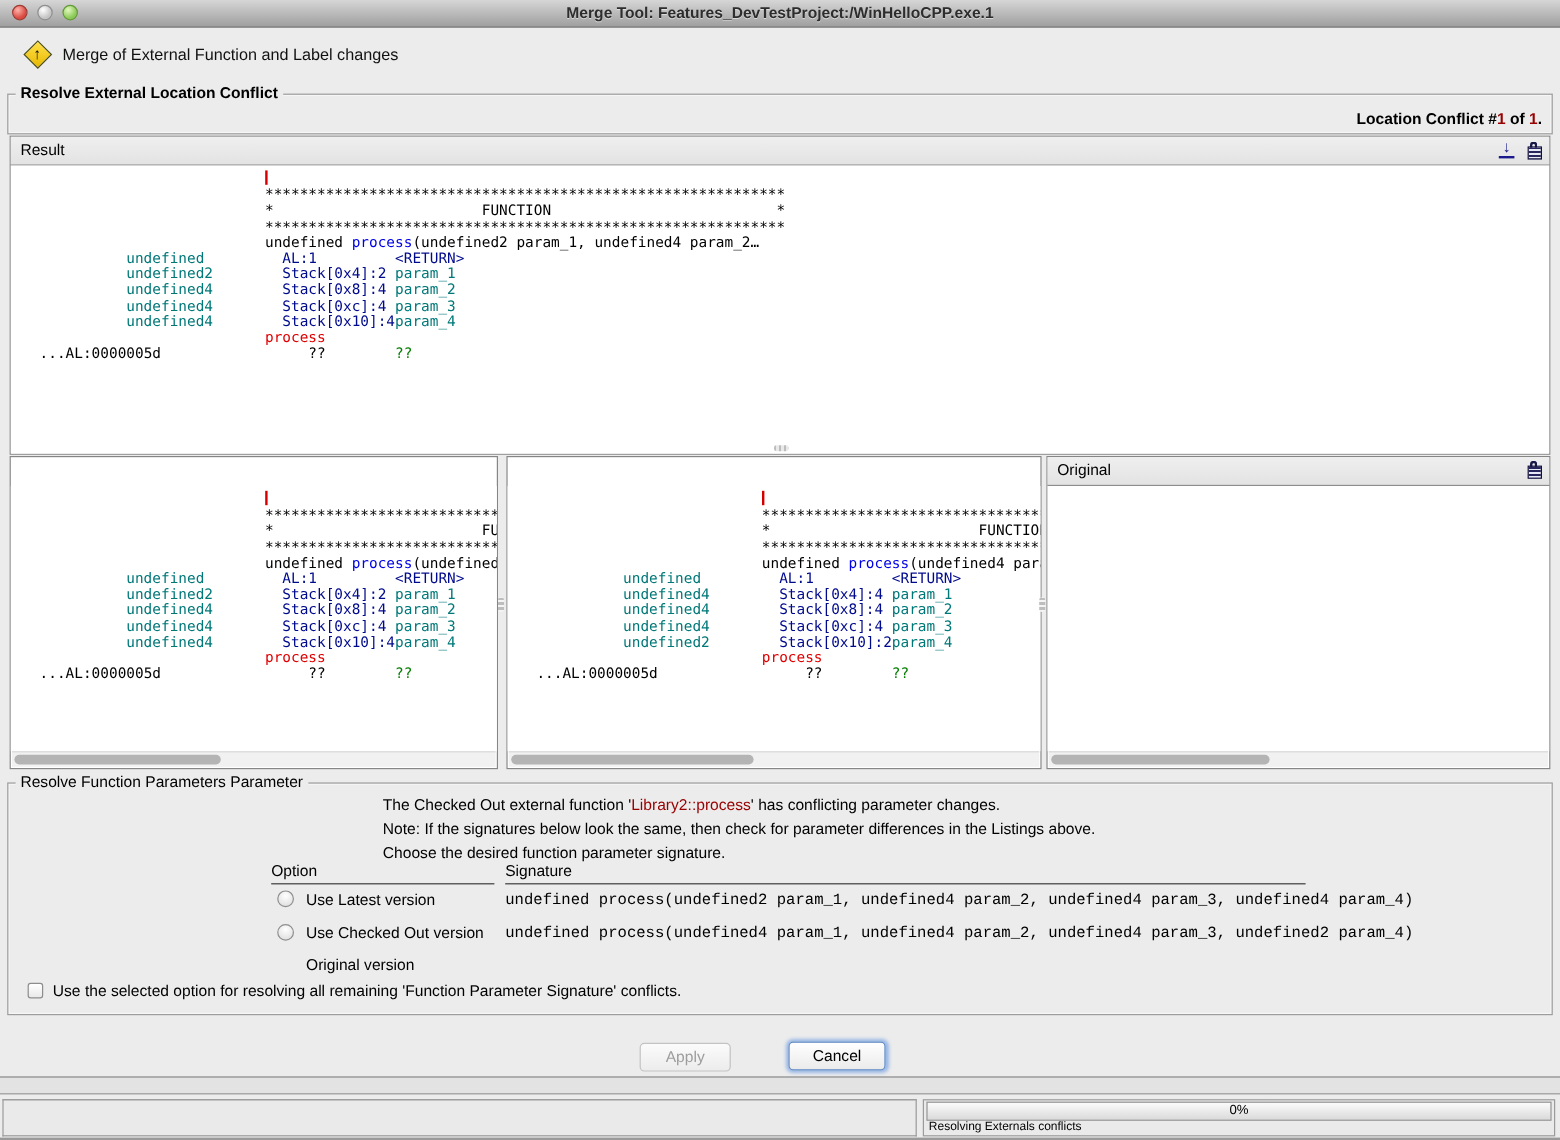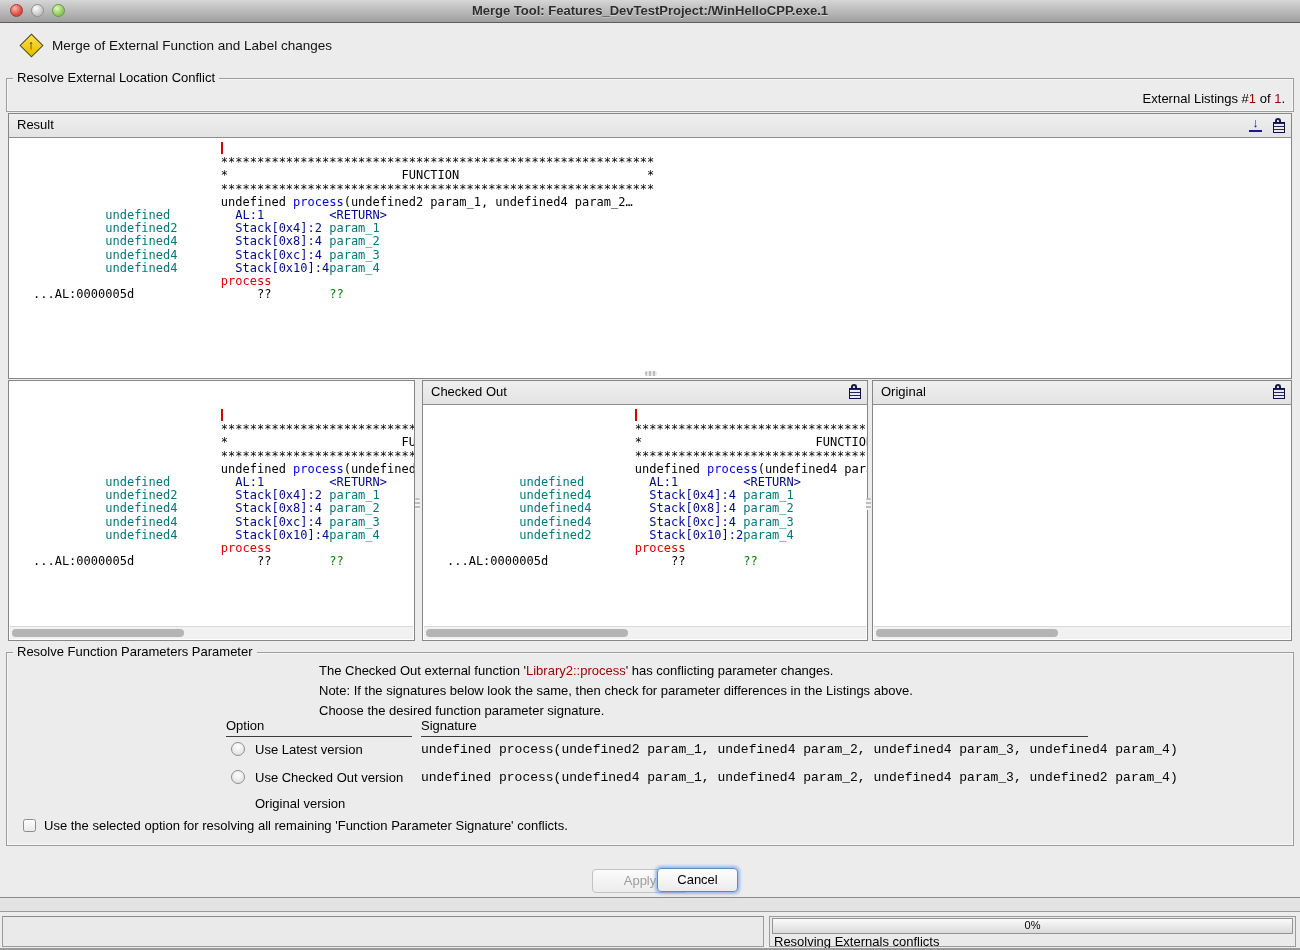--- a/index.html
+++ b/index.html
@@ -23,21 +23,21 @@
   .merge-icon{position:absolute;left:20px;top:34px;width:22px;height:22px;}
   .merge-icon .diamond{position:absolute;left:3px;top:3px;width:15px;height:15px;
     background:linear-gradient(135deg,#ffe14a,#e8b800);border:1px solid #4c4c10;transform:rotate(45deg);}
   .merge-icon .arrow{position:absolute;left:0;top:1px;width:22px;text-align:center;
     font-size:13px;font-weight:bold;color:#111;line-height:20px;}
   .merge-title{position:absolute;left:52px;top:38px;font-size:13.5px;color:#111;}
 
   
   .gbox{position:absolute;border:1px solid #9d9d9d;box-shadow:inset 0 0 0 1px rgba(255,255,255,.55);}
   .gbox-label{position:absolute;top:-9px;left:6px;background:#ececec;padding:0 4px;font-size:13px;color:#000;}
-  #gbox-location{left:6px;top:78px;width:1286px;height:32px;}
+  #gbox-location{left:6px;top:78px;width:1286px;height:32px;font-weight:bold;}
   .conflict-counter{position:absolute;right:8px;bottom:5px;font-size:13px;white-space:pre;}
   .conflict-counter .num{color:#990000;}
 
   
   .panel{position:absolute;border:1px solid #868686;background:#fff;}
   .panel-header{position:relative;height:23px;background:linear-gradient(#efefef,#e3e3e3);
     border-bottom:1px solid #8d8d8d;}
   .panel-header .ptitle{position:absolute;left:8px;top:3px;font-size:13px;}
   .panel-icons{position:absolute;right:6px;top:3px;display:flex;gap:11px;align-items:center;}
   .dl{display:inline-block;width:13px;height:16px;text-align:center;cursor:pointer;}
@@ -96,35 +96,35 @@
   #opt-0{top:89px;} #opt-1{top:117px;} #opt-2{top:143px;}
   #opt-2 .olabel{left:29px;}
   .cb-row{position:absolute;left:16px;top:166px;font-size:13px;height:16px;}
   .cb{position:absolute;left:0;top:0;width:13px;height:13px;border-radius:2.5px;
     border:1px solid #8d8d8d;background:linear-gradient(#ffffff,#e9e9e9);box-sizing:border-box;cursor:pointer;}
   .cb-label{position:absolute;left:21px;top:-1px;white-space:nowrap;}
 
   
   .btn{position:absolute;height:24px;border-radius:4px;font-size:13px;text-align:center;
     line-height:22px;box-sizing:border-box;cursor:pointer;}
-  #btn-apply{left:592px;top:869px;width:96px;background:linear-gradient(#fbfbfb,#ececec);
+  #btn-apply{left:533px;top:869px;width:76px;background:linear-gradient(#fbfbfb,#ececec);
     border:1px solid #c3c3c3;color:#9d9d9d;}
   #btn-cancel{left:657px;top:868px;width:81px;background:linear-gradient(#ffffff,#ebebeb);
     border:1px solid #5d89c4;box-shadow:0 0 3px 2px rgba(96,148,227,.6);color:#000;}
 
   
   .status-strip{position:absolute;left:0;top:897px;width:1300px;height:15px;background:#e3e3e3;
     border-top:1px solid #8a8a8a;border-bottom:1px solid #9b9b9b;box-sizing:border-box;}
   .bl-panel{position:absolute;left:2px;top:916px;width:762px;height:31px;background:#eaeaea;
     border:1px solid #9b9b9b;border-top-color:#8a8a8a;box-sizing:border-box;}
   .br-panel{position:absolute;left:769px;top:916px;width:527px;height:31px;background:#eaeaea;
     border:1px solid #9b9b9b;box-sizing:border-box;}
   .progress{position:absolute;left:2px;top:1px;right:2px;height:14px;border:1px solid #949494;
     background:linear-gradient(#fbfbfb,#dadada);font-size:11px;text-align:center;line-height:13px;}
-  .task{position:absolute;left:4px;top:17px;font-size:13px;}
+  .task{position:absolute;left:4px;top:17px;font-size:10px;}
   .bottom-edge{position:absolute;left:0;top:948px;width:1300px;height:2px;background:#9a9a9a;}
 </style>
 </head>
 <body>
 
 <div class="titlebar">
   <div class="lights">
     <span class="light red"></span>
     <span class="light gray"></span>
     <span class="light green"></span>
@@ -133,21 +133,21 @@
 </div>
 
 <div class="merge-icon">
   <div class="diamond"></div>
   <span class="arrow">↑</span>
 </div>
 <div class="merge-title">Merge of External Function and Label changes</div>
 
 <div class="gbox" id="gbox-location">
   <span class="gbox-label">Resolve External Location Conflict</span>
-  <span class="conflict-counter"><span>External Listings #</span><span class="num">1</span><span> of </span><span class="num">1</span><span>.</span></span>
+  <span class="conflict-counter"><span>Location Conflict #</span><span class="num">1</span><span> of </span><span class="num">1</span><span>.</span></span>
 </div>
 
 <div class="panel" id="panel-result">
   <div class="panel-header">
     <span class="ptitle">Result</span>
     <span class="panel-icons">
       <span class="dl">
           <span class="ar">↓</span>
           <span class="bar"></span>
         </span>
@@ -184,26 +184,20 @@
       <div class="lline"><span class="tok t" style="left: 10ch;">undefined4</span><span class="tok n" style="left: 28ch;">Stack[0x10]:4</span><span class="tok t" style="left: 41ch;">param_4</span></div>
       <div class="lline"><span class="tok r" style="left: 26ch;">process</span></div>
       <div class="lline"><span class="tok b" style="left: 0ch;">...AL:0000005d</span><span class="tok b" style="left: 31ch;">??</span><span class="tok g" style="left: 41ch;">??</span></div>
     </div>
   <div class="hscroll">
       <div class="hthumb"></div>
     </div>
 </div>
 
 <div class="panel side" id="panel-checkedout">
-  <div class="panel-header">
-    <span class="ptitle">Checked Out</span>
-    <span class="panel-icons">
-        <span class="lock"></span>
-      </span>
-  </div>
   <div class="listing">
       <div class="lline"><span class="tok cur" style="left: 26ch;"></span></div>
       <div class="lline"><span class="tok b" style="left: 26ch;">************************************************************</span></div>
       <div class="lline"><span class="tok b" style="left: 26ch;">*</span><span class="tok b" style="left: 51ch;">FUNCTION</span></div>
       <div class="lline"><span class="tok b" style="left: 26ch;">************************************************************</span></div>
       <div class="lline"><span class="tok b" style="left: 26ch;">undefined </span><span class="tok u" style="left: 36ch;">process</span><span class="tok b" style="left: 43ch;">(undefined4 param_1, undefined4 param_2…</span></div>
       <div class="lline"><span class="tok t" style="left: 10ch;">undefined</span><span class="tok n" style="left: 28ch;">AL:1</span><span class="tok n" style="left: 41ch;">&lt;RETURN&gt;</span></div>
       <div class="lline"><span class="tok t" style="left: 10ch;">undefined4</span><span class="tok n" style="left: 28ch;">Stack[0x4]:4</span><span class="tok t" style="left: 41ch;">param_1</span></div>
       <div class="lline"><span class="tok t" style="left: 10ch;">undefined4</span><span class="tok n" style="left: 28ch;">Stack[0x8]:4</span><span class="tok t" style="left: 41ch;">param_2</span></div>
       <div class="lline"><span class="tok t" style="left: 10ch;">undefined4</span><span class="tok n" style="left: 28ch;">Stack[0xc]:4</span><span class="tok t" style="left: 41ch;">param_3</span></div>

